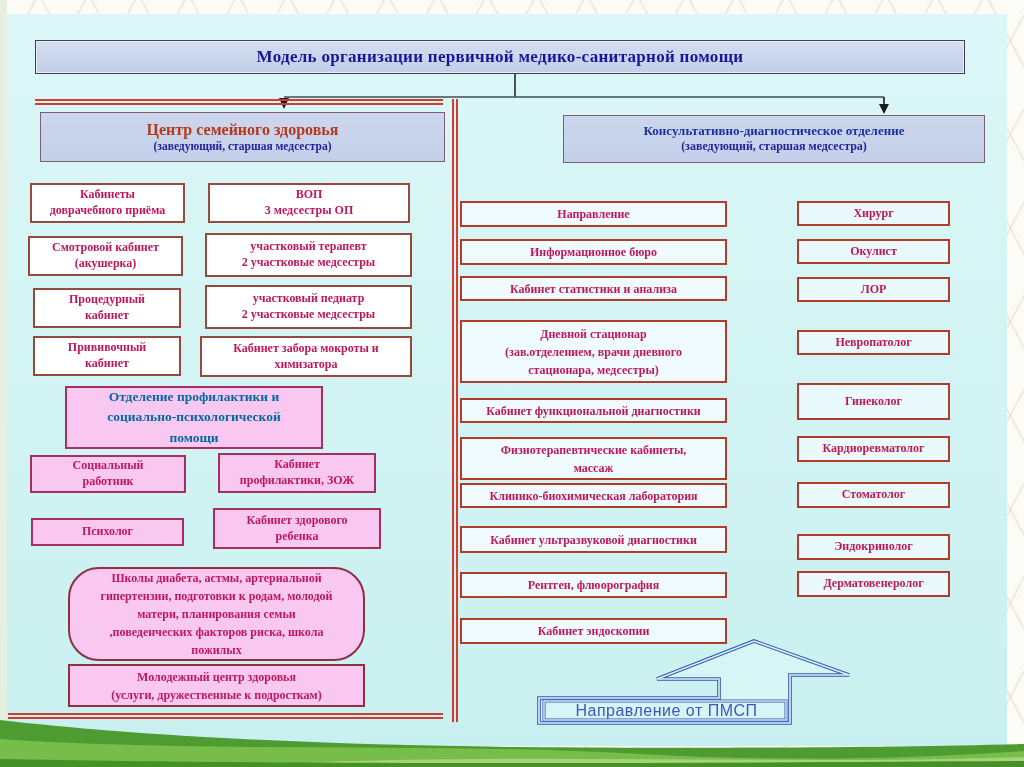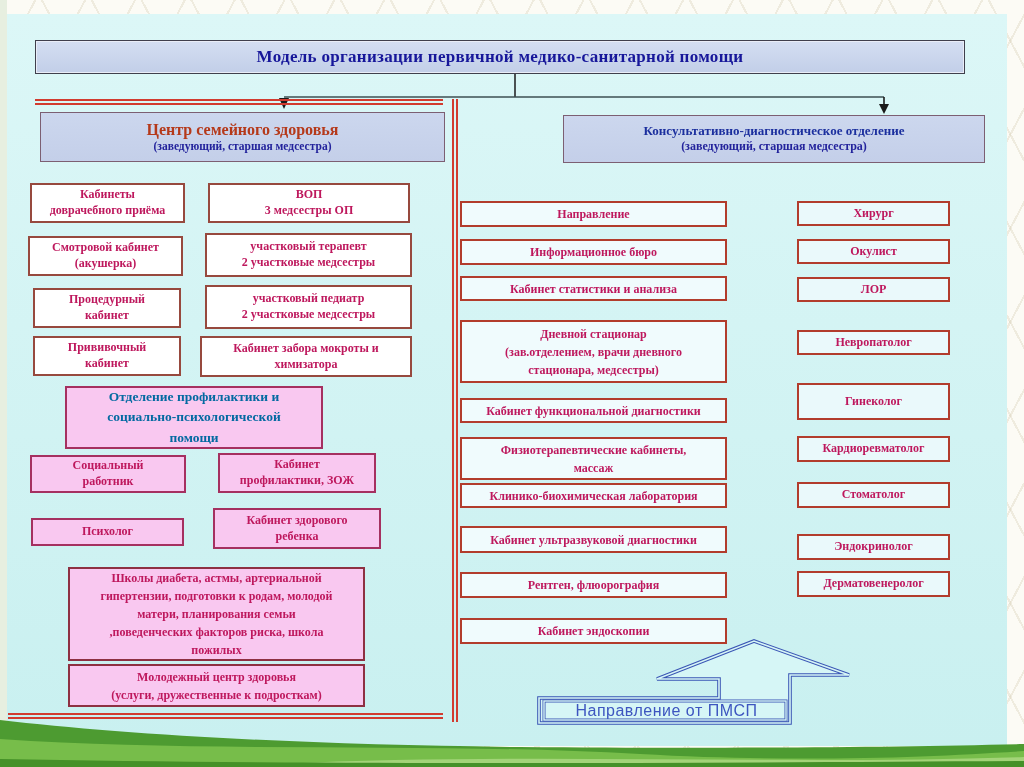--- a/index.html
+++ b/index.html
@@ -35,21 +35,21 @@
     position:absolute;box-sizing:border-box;display:flex;align-items:center;justify-content:center;
     text-align:center;white-space:pre-line;font-weight:bold;color:#be185d;
     font-size:12px;line-height:1.3;
   }
   .wA{background:#ffffff;border:2px solid #97493e;}
   .md{background:#f0fbfd;border:2px solid #b23c2c;line-height:1.5;}
   .rt{background:#eaf9fb;border:2px solid #b23c2c;}
   .pk{background:#f9c8f0;border:2px solid #a53060;}
   .pk.dark{border-color:#8e3042;}
   .pkhdr{color:#0369a1;font-size:13.5px;line-height:1.5;}
-  .schools{line-height:1.5;}
+  .schools{line-height:1.5;border-radius:31px;}
   .youth{line-height:1.5;}
   .arrow-label{
     position:absolute;left:545px;top:700px;width:243px;height:21px;
     display:flex;align-items:center;justify-content:center;
     font-family:"Liberation Sans","DejaVu Sans",sans-serif;
     color:#3d55c0;font-size:16px;letter-spacing:.5px;
   }
 </style>
 </head>
 <body>

